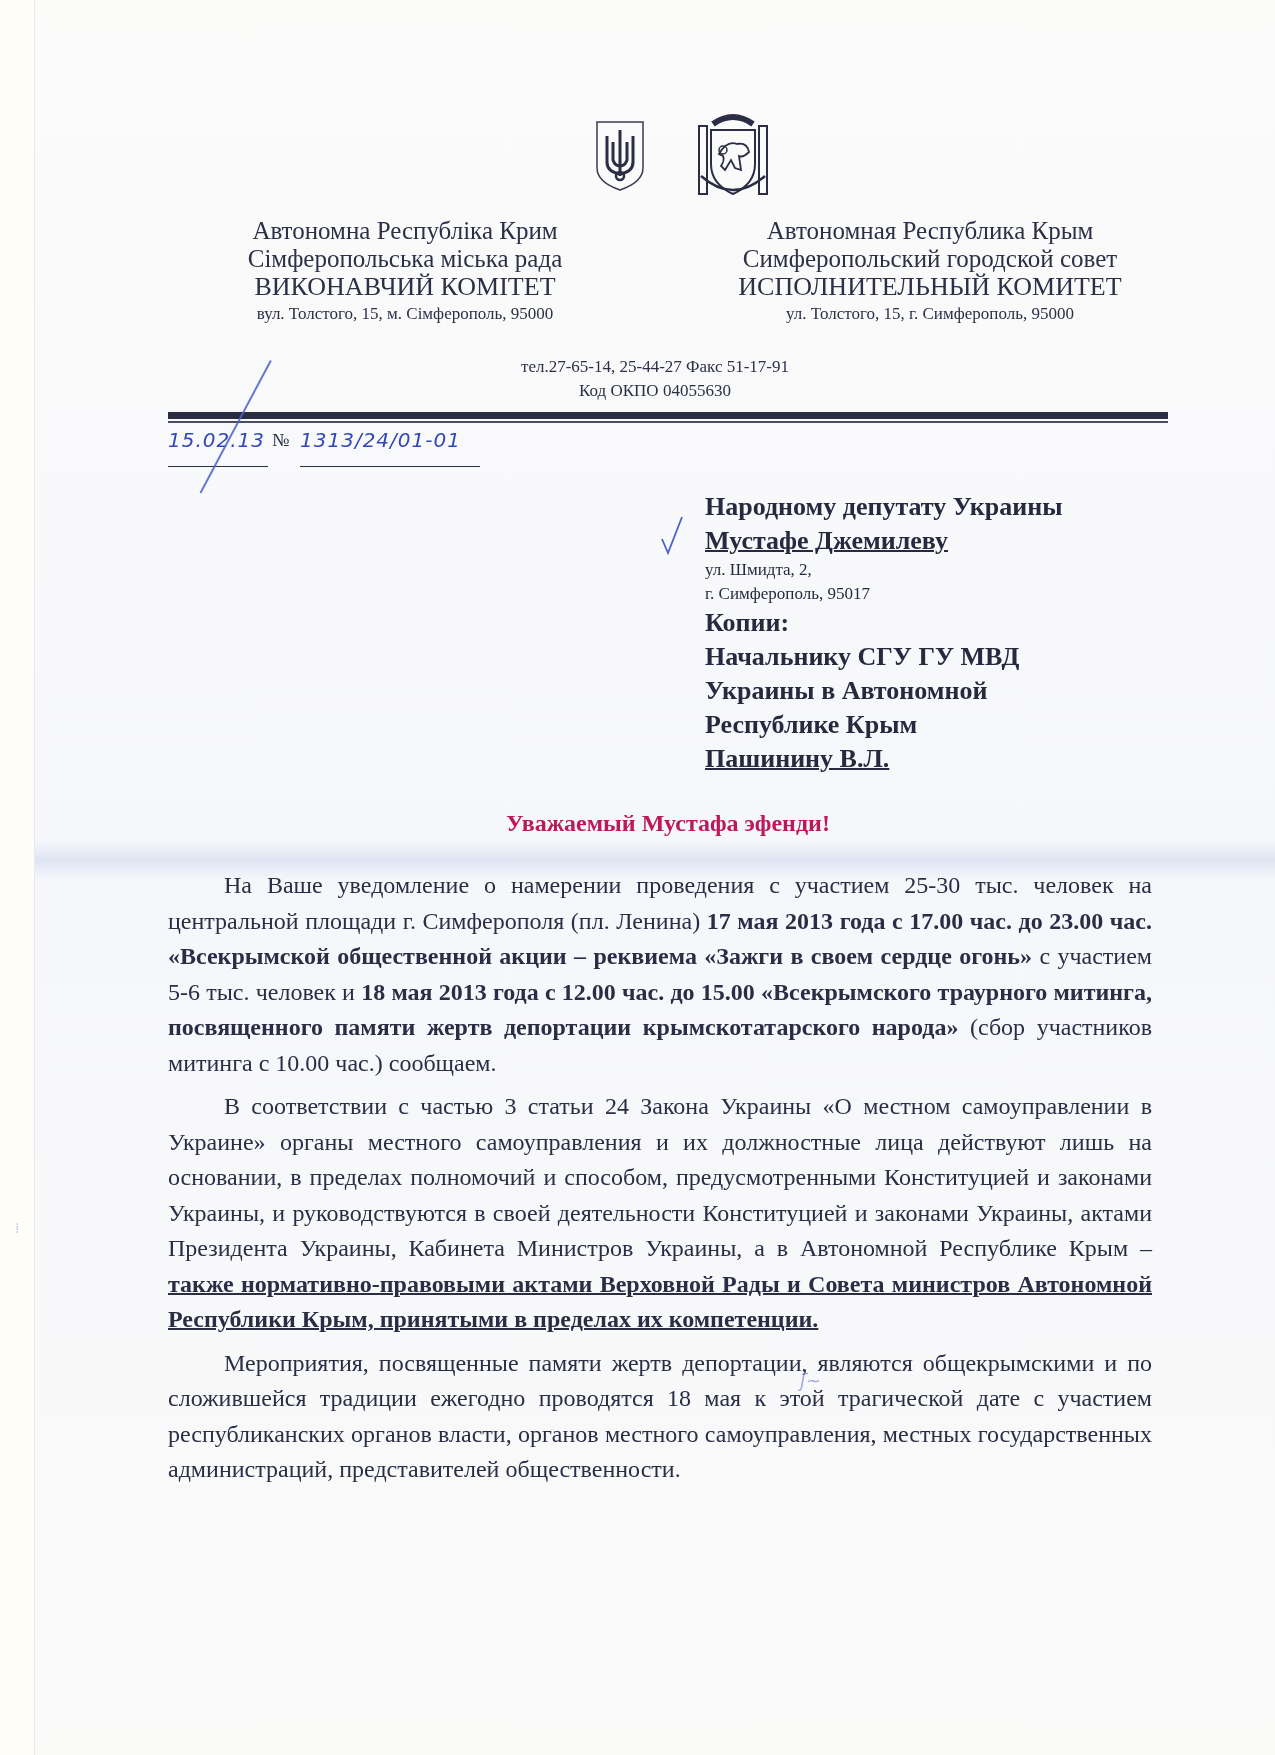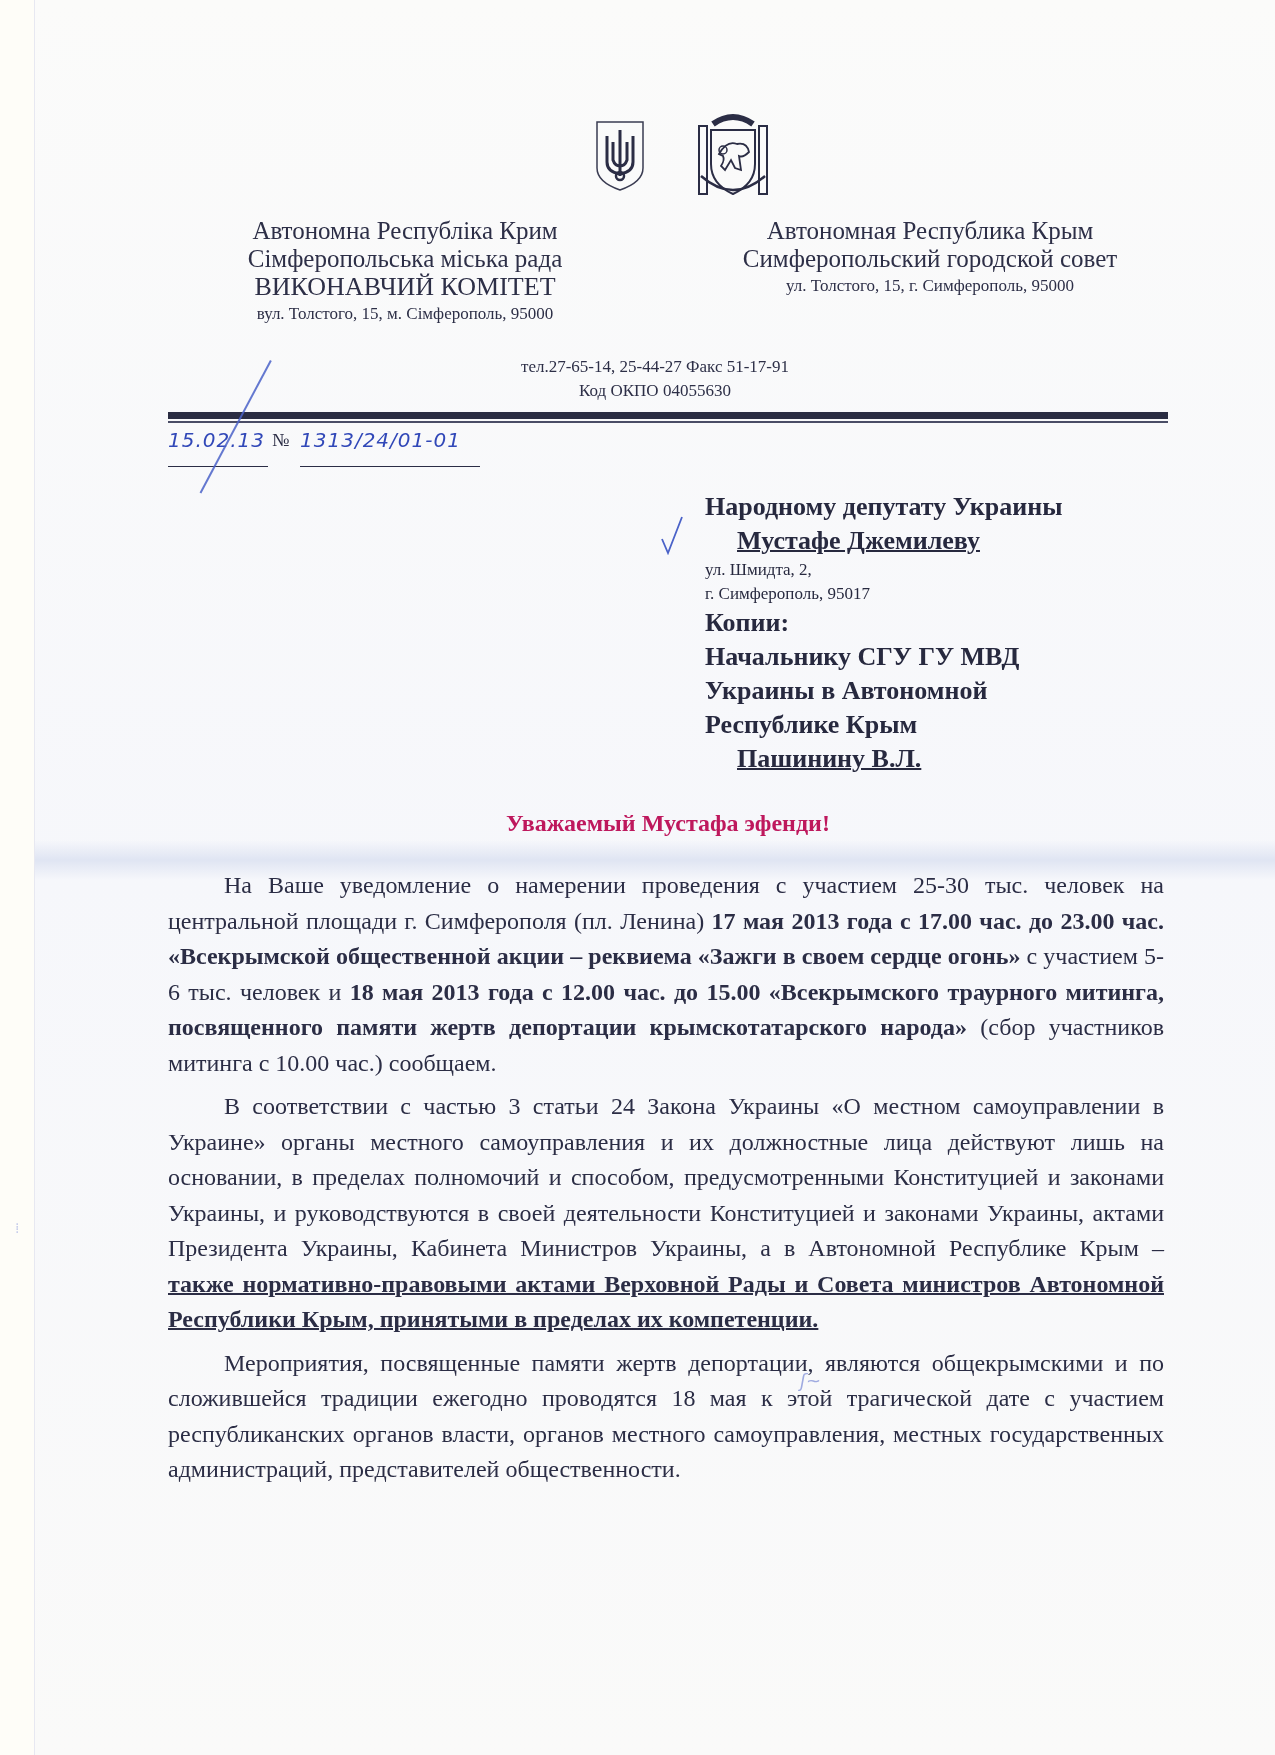--- a/index.html
+++ b/index.html
@@ -47,29 +47,29 @@
     font-size: 20px; letter-spacing: 1px;
   }
   .reg-date { position: absolute; left: 0; top: 0; width: 100px; border-bottom: 1.5px solid #2b2d45; padding-bottom: 14px; }
   .reg-no { position: absolute; left: 104px; top: 2px; font-size: 18px; color: #2b2d45; }
   .reg-num { position: absolute; left: 132px; top: 0; width: 180px; border-bottom: 1.5px solid #2b2d45; padding-bottom: 14px; }
   .pen-stroke { position: absolute; left: 270px; top: 360px; width: 2px; height: 150px; background: #4a62c8; transform: rotate(28deg); transform-origin: top left; opacity: .85; }
 
   
   .addressee { position: absolute; left: 705px; top: 490px; width: 460px; color: #27293f; }
   .addressee .b { font-weight: bold; font-size: 26px; line-height: 34px; display: block; white-space: nowrap; }
-  .addressee .u { text-decoration: underline; text-decoration-thickness: 2px; margin-left: 32px; }
+  .addressee .u { text-decoration: underline; text-decoration-thickness: 2px; }
   .addressee .small { font-size: 17px; line-height: 24px; display: block; }
   .check { position: absolute; left: 660px; top: 515px; width: 24px; height: 40px; }
 
   .salutation { position: absolute; left: 168px; width: 1000px; top: 810px; text-align: center; font-weight: bold; font-size: 24px; color: #be185d; }
 
   
   .body-text { position: absolute; left: 168px; width: 1000px; top: 868px; font-size: 24px; line-height: 35.5px; text-align: justify; color: #2b2d45; }
-  .body-text p { margin: 0 4px 8px 0; text-indent: 56px; }
+  .body-text p { margin: 0 16px 8px 0; text-indent: 56px; }
   .body-text b { font-weight: bold; }
   .body-text .ub { font-weight: bold; text-decoration: underline; text-decoration-thickness: 2px; }
 
   
   .margin-mark { position: absolute; left: 15px; top: 1220px; width: 30px; height: 30px; color: #c6ccea; font-size: 14px; font-family: "DejaVu Sans", sans-serif; }
   .stamp-mark { position: absolute; left: 800px; top: 1370px; color: #7a8ad6; font-family: "DejaVu Sans", sans-serif; font-style: italic; font-size: 18px; opacity: .7; }
 </style>
 </head>
 <body>
 
@@ -94,20 +94,21 @@
 
 <div class="lh lh-left">
   <span class="line">Автономна Республіка Крим</span>
   <span class="line">Сімферопольська міська рада</span>
   <span class="line caps">ВИКОНАВЧИЙ КОМІТЕТ</span>
   <span class="line addr">вул. Толстого, 15,  м. Сімферополь,  95000</span>
 </div>
 <div class="lh lh-right">
   <span class="line">Автономная Республика Крым</span>
   <span class="line">Симферопольский городской совет</span>
+  <span class="line caps">ИСПОЛНИТЕЛЬНЫЙ КОМИТЕТ</span>
   <span class="line addr">ул. Толстого, 15,  г. Симферополь,  95000</span>
 </div>
 
 <div class="contact">
   <div>тел.27-65-14, 25-44-27  Факс 51-17-91</div>
   <div>Код ОКПО 04055630</div>
 </div>
 
 <div class="rule-thick"></div>
 <div class="rule-thin"></div>

